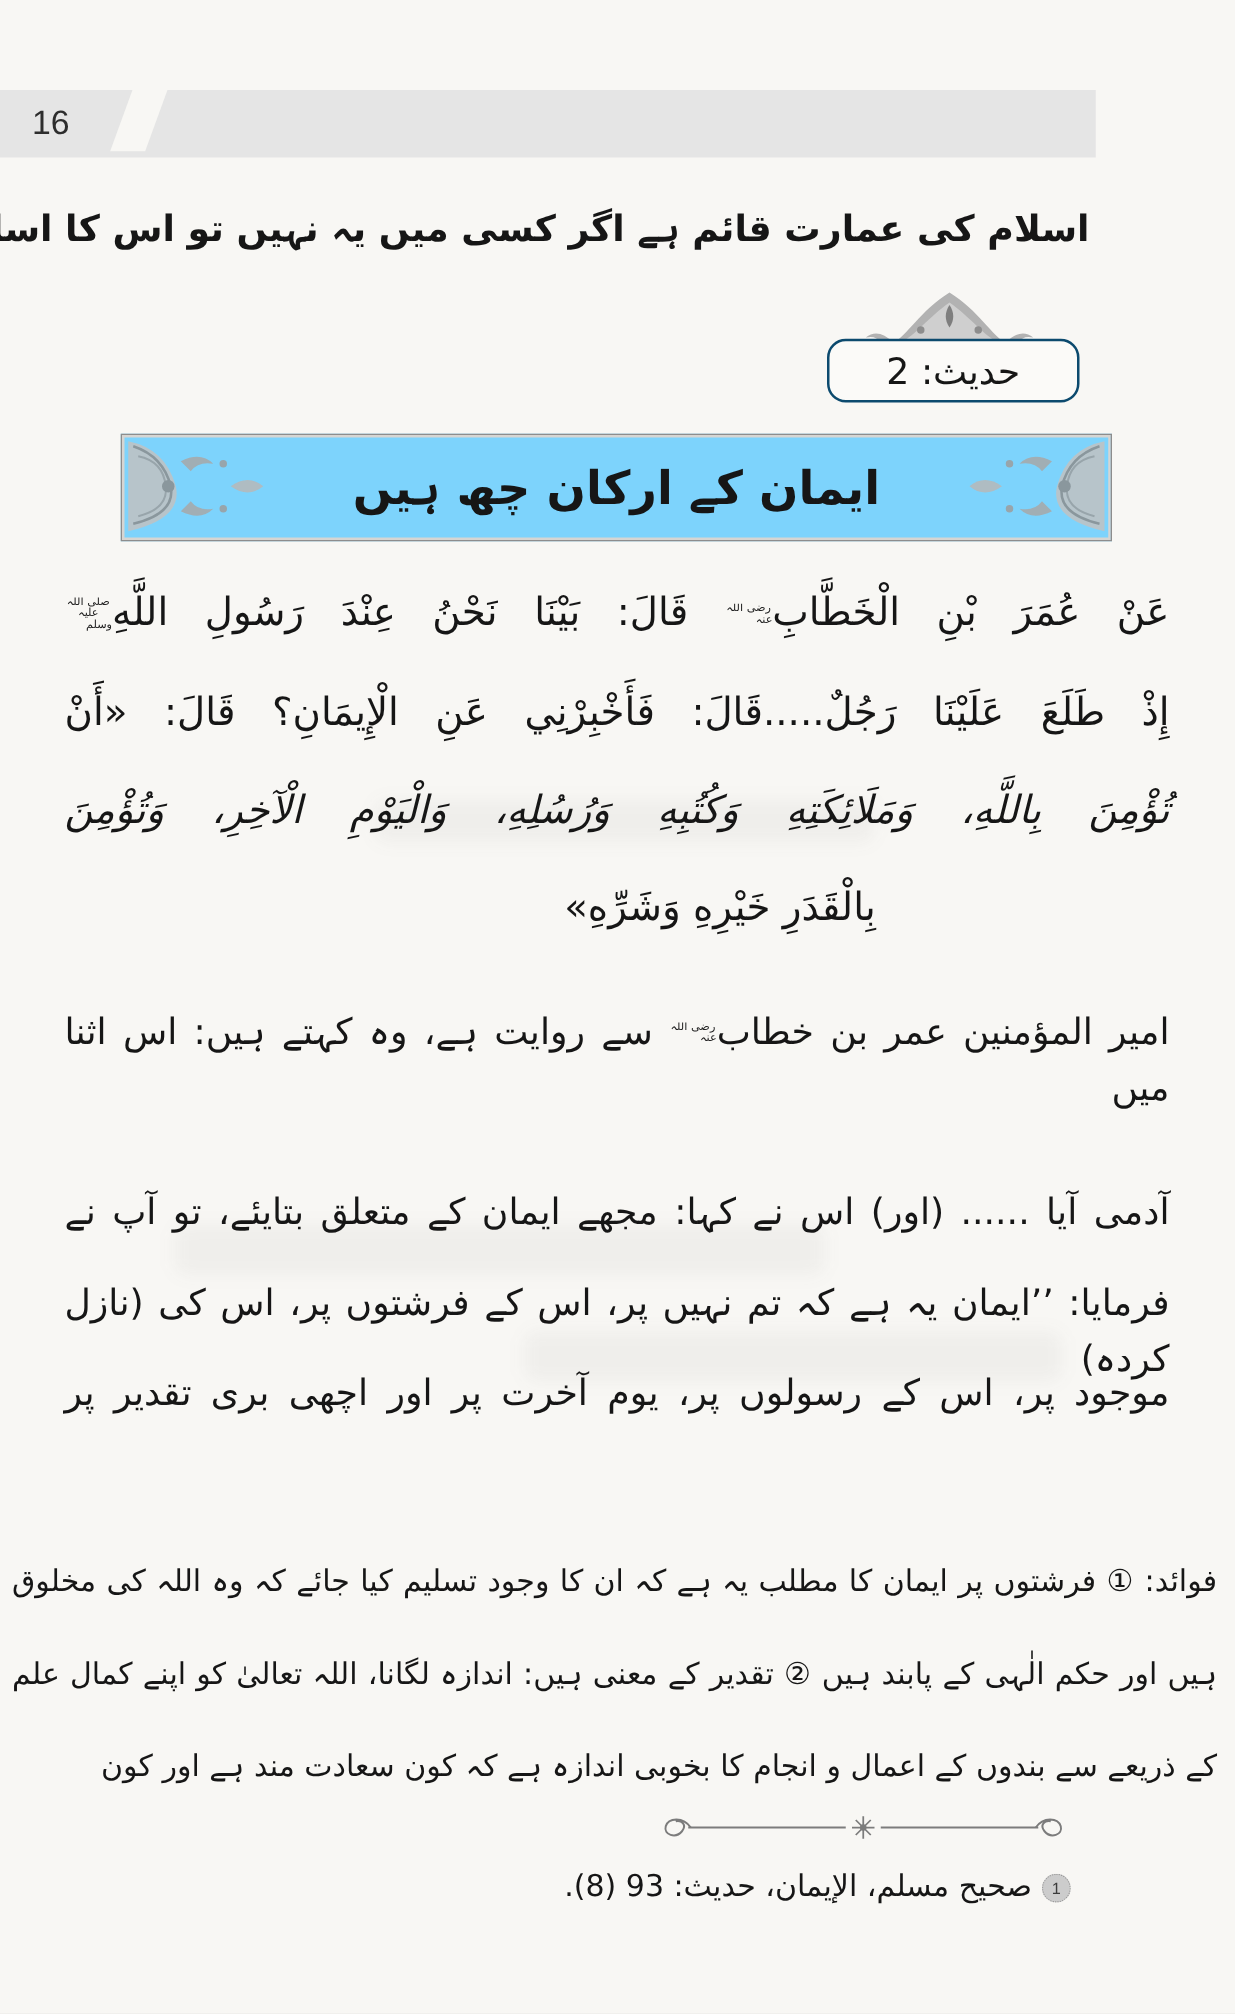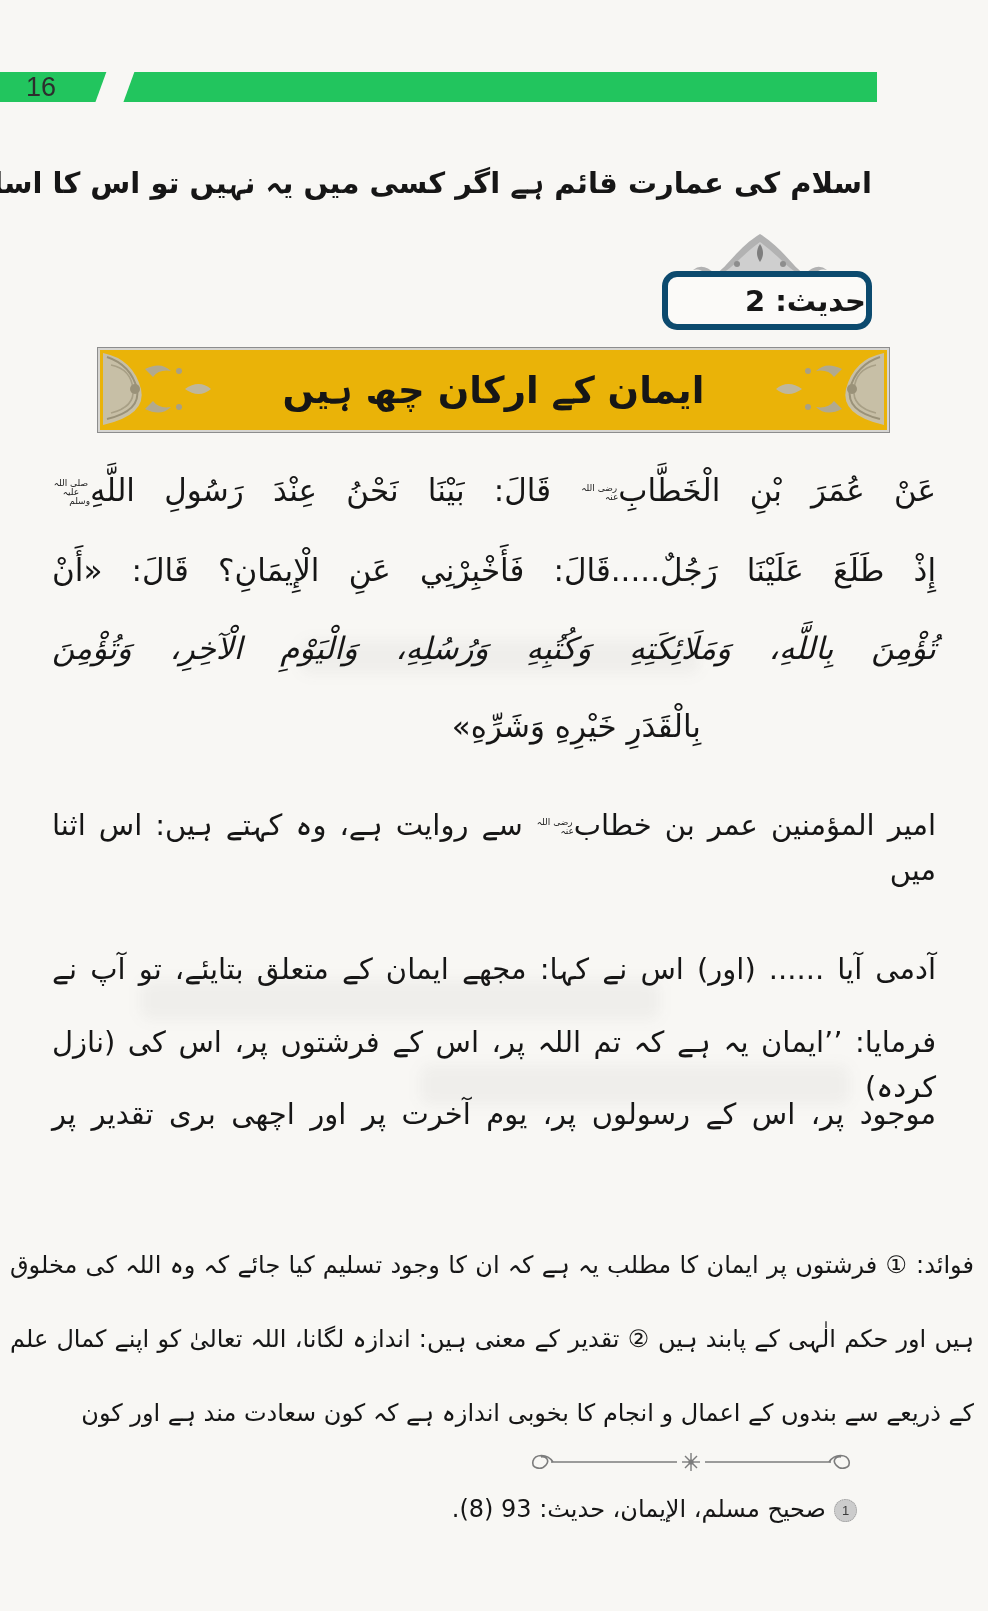--- a/index.html
+++ b/index.html
@@ -3,21 +3,21 @@
 <meta charset="utf-8">
 <style>
   html,body { margin:0; padding:0; background:#e8e6e2; }
   .page {
     position:relative; width:988px; height:1611px; margin:0 auto;
     background:#f8f7f4; overflow:hidden; direction:rtl;
     font-family:"DejaVu Sans", sans-serif; color:#161616;
   }
 
   
-  .header-band { position:absolute; top:72px; left:0; width:877px; height:30px; background:#22c55e; }
+  .header-band { position:absolute; top:72px; left:0; width:877px; height:54px; background:#e5e5e5; }
   .page-num {
     position:absolute; left:26px; top:50%; transform:translateY(-50%);
     font-family:"Liberation Sans", sans-serif; font-size:27px; color:#2d2d2d; direction:ltr;
   }
   .band-slash {
     position:absolute; left:98px; top:-3px; width:28px; height:52px;
     background:#f8f7f4; transform:skewX(-20deg);
   }
   .band-title {
     position:absolute; right:10px; top:50%; transform:translateY(-50%);
@@ -27,29 +27,29 @@
   
   .intro {
     position:absolute; top:152px; right:116px; left:120px;
     font-size:29px; font-weight:600; text-align:right; white-space:nowrap; line-height:62px;
   }
 
   
   .crest { position:absolute; left:685px; top:228px; width:150px; height:46px; }
   .hadith-badge {
     position:absolute; left:662px; top:271px; width:198px; height:47px;
-    background:#fbfaf8; border:6px solid #0c4a6e; border-radius:15px;
-    display:flex; align-items:center; 
-    font-size:29px; font-weight:700;
+    background:#fbfaf8; border:2px solid #0c4a6e; border-radius:15px;
+    display:flex; align-items:center; justify-content:center;
+    font-size:29px; font-weight:400;
   }
 
   
   .section-box {
     position:absolute; left:97px; top:347px; width:791px; height:84px;
-    background:#eab308; border:1px solid #8d8d8d; box-shadow:inset 0 0 0 2px #d6d5d2;
+    background:#7dd3fc; border:1px solid #8d8d8d; box-shadow:inset 0 0 0 2px #d6d5d2;
     display:flex; align-items:center; justify-content:center;
   }
   .section-title { font-size:37px; font-weight:700; }
   .corner-orn { position:absolute; top:3px; width:118px; height:76px; opacity:.85; }
   .corner-orn.left  { left:3px; }
   .corner-orn.right { right:3px; transform:scaleX(-1); }
 
   
   .ar-line, .ur-line, .fn-line {
     position:absolute; left:52px; right:52px;
@@ -151,21 +151,21 @@
   </div>
   <div class="ar-line" style="top:546px;" lang="ar">إِذْ طَلَعَ عَلَيْنَا رَجُلٌ.....قَالَ: فَأَخْبِرْنِي عَنِ الْإِيمَانِ؟ قَالَ: «أَنْ</div>
   <div class="ar-line" style="top:624px;font-style:italic;" lang="ar">تُؤْمِنَ بِاللَّهِ، وَمَلَائِكَتِهِ وَكُتُبِهِ وَرُسُلِهِ، وَالْيَوْمِ الْآخِرِ، وَتُؤْمِنَ</div>
   <div class="ar-line align-right" style="top:702px; padding-right:235px;" lang="ar">بِالْقَدَرِ خَيْرِهِ وَشَرِّهِ»</div>
 
   <div class="ur-line" style="top:803px;">
     <span>امیر المؤمنین عمر بن خطاب</span><span class="hon">رضی اللہ عنہ</span>
     <span>سے روایت ہے، وہ کہتے ہیں: اس اثنا میں</span>
   </div>
   <div class="ur-line" style="top:947px;">آدمی آیا ...... (اور) اس نے کہا: مجھے ایمان کے متعلق بتایئے، تو آپ نے</div>
-  <div class="ur-line" style="top:1020px;">فرمایا: ’’ایمان یہ ہے کہ تم اللہ پر، اس کے فرشتوں پر، اس کی (نازل کردہ)</div>
+  <div class="ur-line" style="top:1020px;">فرمایا: ’’ایمان یہ ہے کہ تم نہیں پر، اس کے فرشتوں پر، اس کی (نازل کردہ)</div>
   <div class="ur-line" style="top:1092px;">موجود پر، اس کے رسولوں پر، یوم آخرت پر اور اچھی بری تقدیر پر</div>
 
   <div class="fn-line" style="top:1246px;">فوائد: ① فرشتوں پر ایمان کا مطلب یہ ہے کہ ان کا وجود تسلیم کیا جائے کہ وہ اللہ کی مخلوق</div>
   <div class="fn-line" style="top:1320px;">ہیں اور حکم الٰہی کے پابند ہیں ② تقدیر کے معنی ہیں: اندازہ لگانا، اللہ تعالیٰ کو اپنے کمال علم</div>
   <div class="fn-line align-right" style="top:1394px;">کے ذریعے سے بندوں کے اعمال و انجام کا بخوبی اندازہ ہے کہ کون سعادت مند ہے اور کون</div>
 
   <svg class="divider" viewBox="0 0 332 30">
     <path d="M28,15 c-6,-9 -18,-8 -20,-1 c-2,7 8,10 13,4 c4,-5 0,-9 -5,-8" fill="none" stroke="#7c7c7c" stroke-width="1.6"></path>
     <line x1="26" y1="15" x2="152" y2="15" stroke="#7c7c7c" stroke-width="1.6"></line>
     <g stroke="#7c7c7c" stroke-width="1.4">

